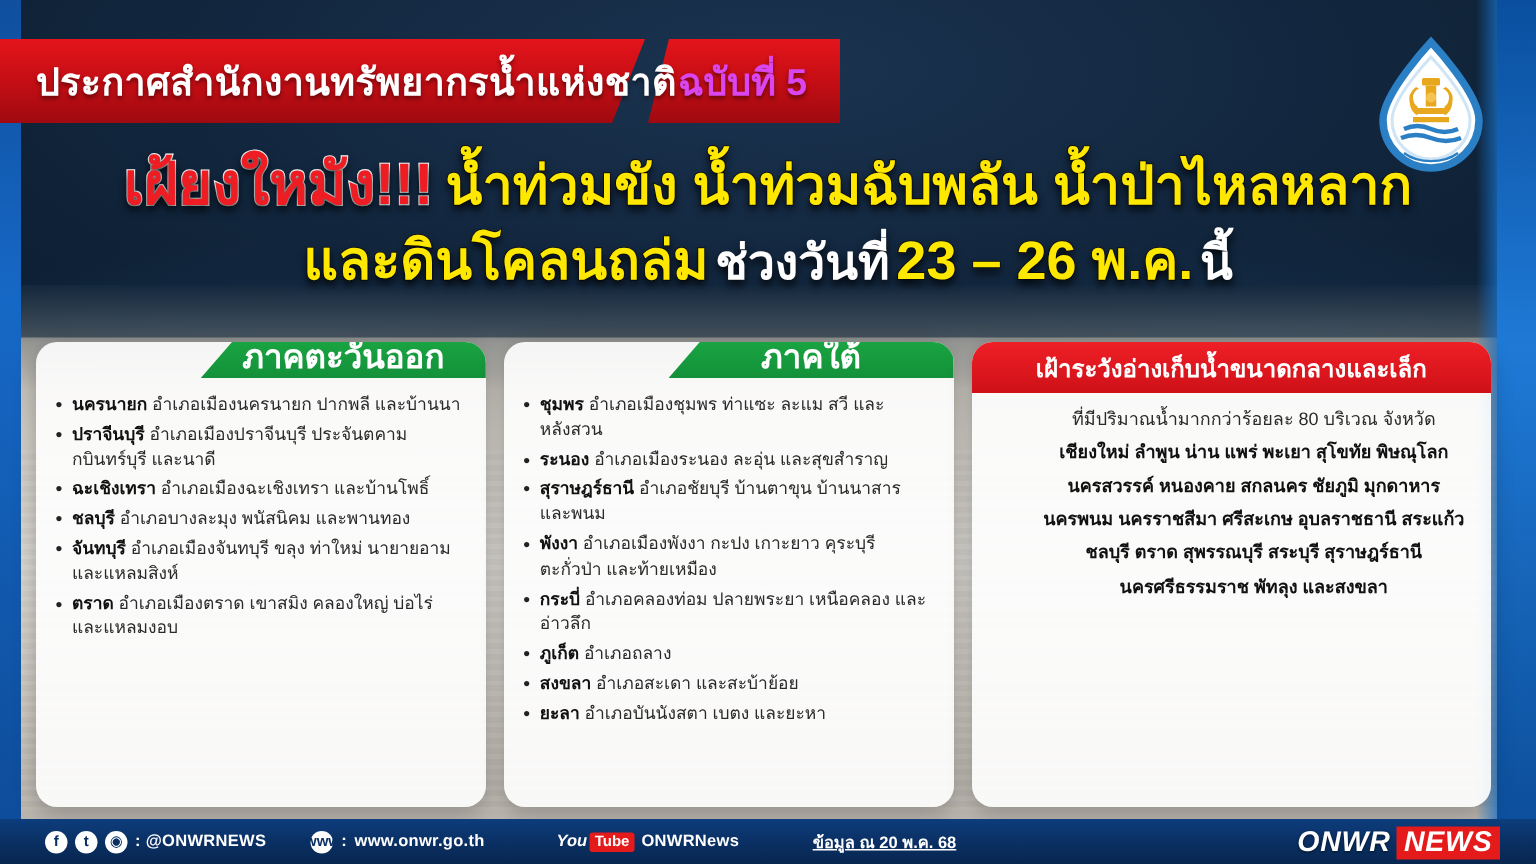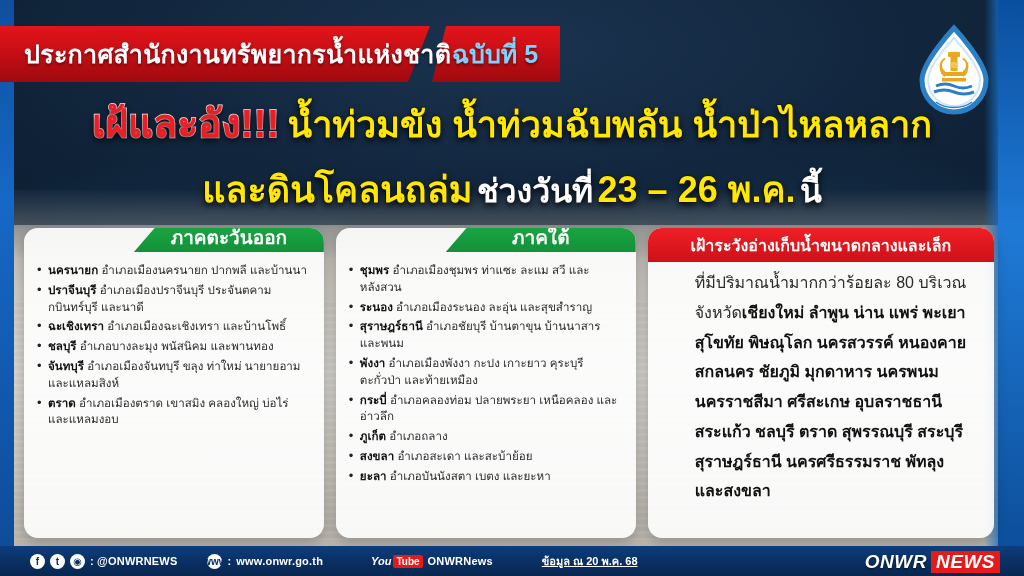--- a/index.html
+++ b/index.html
@@ -41,63 +41,63 @@
   .hdr-main{position:absolute;left:0;top:0;height:56px;width:430px;
     background:linear-gradient(180deg,#e4141b 0%,#c20d14 55%,#9e0a10 100%);
     clip-path:polygon(0 0,100% 0,calc(100% - 22px) 100%,0 100%);}
   .hdr-tail{position:absolute;left:432px;top:0;height:56px;width:128px;
     background:linear-gradient(180deg,#e4141b 0%,#c20d14 55%,#9e0a10 100%);
     clip-path:polygon(14px 0,100% 0,100% 100%,0 100%);}
   .hdr-txt{position:absolute;left:24px;top:0;height:56px;display:flex;align-items:center;
     color:#fff;font-size:25px;font-weight:bold;letter-spacing:.3px;
     text-shadow:0 2px 3px rgba(0,0,0,.45);}
   .hdr-num{position:absolute;left:452px;top:0;height:56px;display:flex;align-items:center;
-    color:#7dd3fc;font-size:25px;font-weight:bold;text-shadow:0 2px 3px rgba(0,0,0,.45);}
+    color:#d946ef;font-size:25px;font-weight:bold;text-shadow:0 2px 3px rgba(0,0,0,.45);}
 
   
   .emblem{position:absolute;right:22px;top:22px;width:96px;height:96px;}
 
   
   .title{position:absolute;left:0;right:0;top:100px;text-align:center;}
   .tline{display:block;line-height:1.22;}
   .t-red{color:#ee1c23;font-size:39px;font-weight:bold;
     -webkit-text-stroke:1.5px #fff;paint-order:stroke fill;
     text-shadow:0 3px 6px rgba(0,0,0,.85);margin-right:8px;}
   .t-yellow{color:#ffe800;font-size:36px;font-weight:bold;
     -webkit-text-stroke:1.2px #111;paint-order:stroke fill;
     text-shadow:0 3px 6px rgba(0,0,0,.9);}
   .t-white{color:#fff;font-size:32px;font-weight:bold;
     text-shadow:0 3px 6px rgba(0,0,0,.9);}
-  .t-line2{margin-top:20px;}
+  .t-line2{margin-top:4px;}
 
   
   .cards{position:absolute;left:24px;right:30px;top:228px;height:310px;
     display:flex;gap:12px;}
   .card{position:relative;flex:1;background:rgba(255,255,255,.90);
     border-radius:14px;box-shadow:0 4px 14px rgba(0,0,0,.25);
     padding:34px 13px 10px 13px;box-sizing:border-box;overflow:hidden;}
   .card.wide{flex:1.06;padding-left:43px;}
 
   .tab{position:absolute;top:-6px;right:0;height:30px;min-width:190px;
     display:flex;align-items:center;justify-content:center;
-    color:#fff;font-size:19px;font-weight:bold;padding:0 20px;box-sizing:border-box;
+    color:#fff;font-size:22px;font-weight:bold;padding:0 20px;box-sizing:border-box;
     clip-path:polygon(26px 0,100% 0,100% 100%,0 100%);}
   .tab.green{background:linear-gradient(180deg,#1ba843 0%,#13913a 100%);}
   .tab.red{background:linear-gradient(180deg,#ef1f26 0%,#cf1018 100%);
     left:0;right:0;min-width:0;border-radius:12px 12px 0 0;
     clip-path:none;top:0;height:34px;font-size:16px;}
 
   .list{list-style:none;margin:0;padding:0;}
   .list li{position:relative;padding-left:11px;margin:0 0 3px 0;
     font-size:11.6px;line-height:1.45;color:#2a2a2a;}
   .list li:before{content:"•";position:absolute;left:0;top:-1px;
     color:#222;font-size:13px;line-height:1.45;}
   .prov{font-weight:bold;color:#111;}
 
-  .para{font-size:16px;line-height:1.86;color:#2a2a2a;text-align:left;
+  .para{font-size:12px;line-height:1.86;color:#2a2a2a;text-align:center;
     padding:6px 4px 0 4px;}
   .para b{color:#111;}
 
   
   .footer{position:absolute;left:0;right:0;bottom:0;height:30px;
     background:linear-gradient(180deg,#0d3d7d 0%,#0a2f62 55%,#07264f 100%);
     display:flex;align-items:center;}
   .fl{display:flex;align-items:center;gap:5px;padding-left:30px;}
   .sico{width:15px;height:15px;border-radius:50%;background:#fff;
     display:flex;align-items:center;justify-content:center;
@@ -152,21 +152,21 @@
         <circle cx="48" cy="43" r="3.4" fill="#f3c452"></circle>
       </g>
       <path d="M30 64 q9 -4 18 0 q9 4 18 0" stroke="#2b7fc4" stroke-width="3" fill="none"></path>
       <path d="M28 70 q10 -4 20 0 q10 4 20 0" stroke="#2b7fc4" stroke-width="3" fill="none"></path>
       <path d="M30 80 a24 16 0 0 0 36 0" stroke="#2b7fc4" stroke-width="1.5" fill="none"></path>
     </svg>
   </div>
 
   <div class="title">
     <div class="tline">
-      <span class="t-red">เฝ้และอัง!!!</span><span class="t-yellow">น้ำท่วมขัง น้ำท่วมฉับพลัน น้ำป่าไหลหลาก</span>
+      <span class="t-red">เฝ้ยงใหมัง!!!</span><span class="t-yellow">น้ำท่วมขัง น้ำท่วมฉับพลัน น้ำป่าไหลหลาก</span>
     </div>
     <div class="tline t-line2">
       <span class="t-yellow">และดินโคลนถล่ม</span>
       <span class="t-white">ช่วงวันที่</span>
       <span class="t-yellow">23 – 26 พ.ค.</span>
       <span class="t-white">นี้</span>
     </div>
   </div>
 
   <div class="cards">

